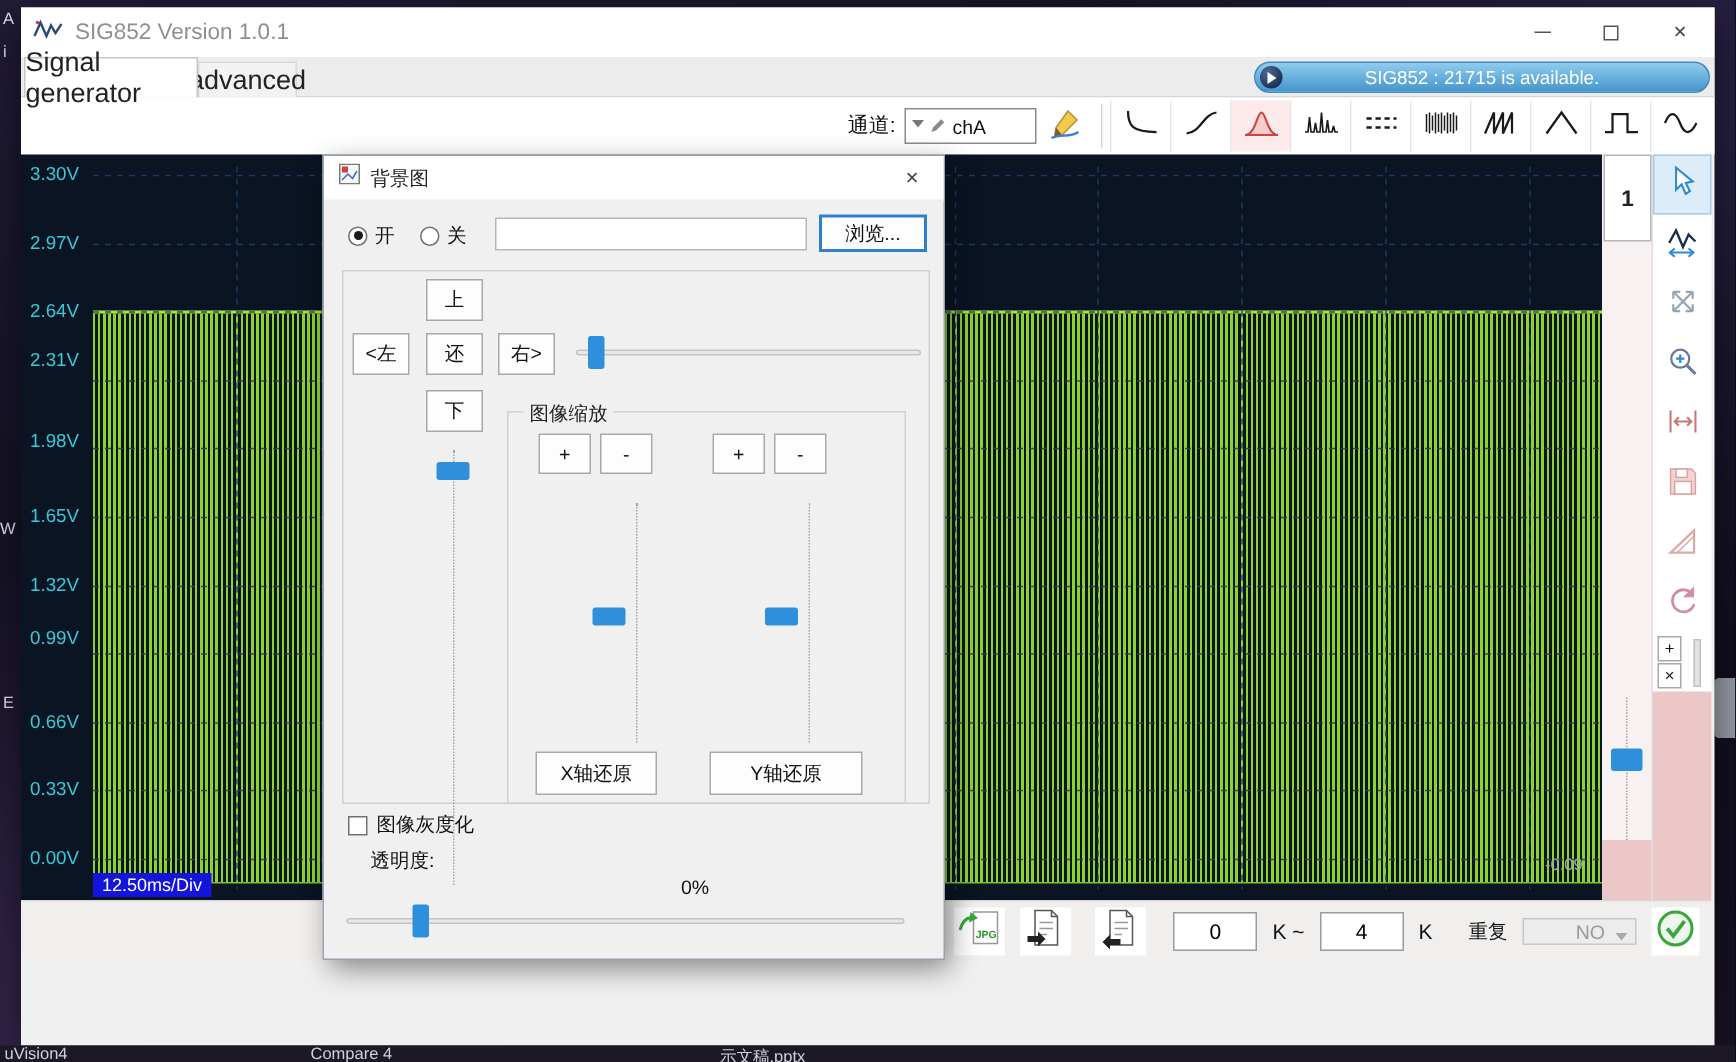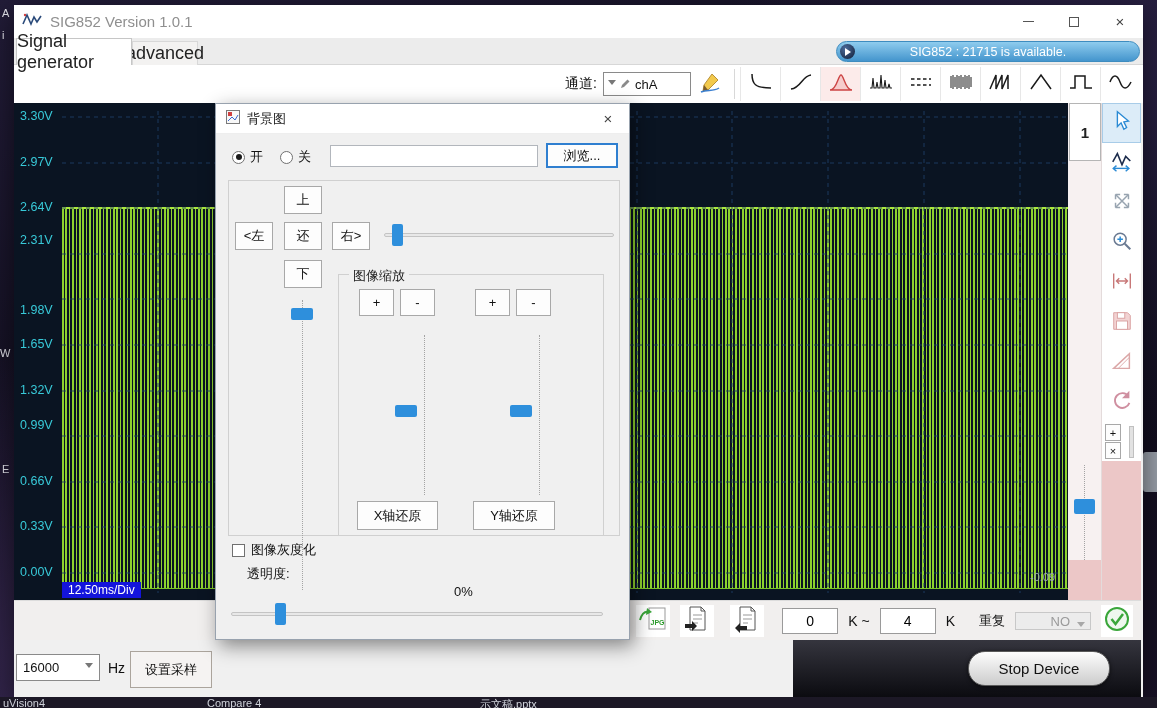--- a/index.html
+++ b/index.html
@@ -224,21 +224,21 @@
           <line x1="623" y1="8" x2="623" y2="490"></line>
           <line x1="718" y1="8" x2="718" y2="490"></line>
           <line x1="814" y1="8" x2="814" y2="490"></line>
           <line x1="910" y1="8" x2="910" y2="490"></line>
           <line x1="1006" y1="8" x2="1006" y2="490"></line>
       </svg>
       <span class="ylab" style="top:6px">3.30V</span>
       <span class="ylab" style="top:52px">2.97V</span>
       <span class="ylab" style="top:97px">2.64V</span>
       <span class="ylab" style="top:130px">2.31V</span>
-      <span class="ylab" style="top:200px">1.98V</span>
+      <span class="ylab" style="top:184px">1.98V</span>
       <span class="ylab" style="top:234px">1.65V</span>
       <span class="ylab" style="top:280px">1.32V</span>
       <span class="ylab" style="top:315px">0.99V</span>
       <span class="ylab" style="top:371px">0.66V</span>
       <span class="ylab" style="top:416px">0.33V</span>
       <span class="ylab" style="top:462px">0.00V</span>
       <span class="timebase">12.50ms/Div</span>
       <span class="corner">-0.09</span>
     </div>
 
@@ -346,31 +346,20 @@
         </div>
         <div class="icon-btn" style="width:32px;height:32px">
           <span><svg width="30" height="30" viewBox="0 0 30 30">
                 <circle cx="15" cy="15" r="11" fill="#eef7ee" stroke="#3aa63a" stroke-width="2"></circle>
                 <path d="M9.5 15 L13.5 20 L21 10" stroke="#3aa63a" stroke-width="2.5" fill="none"></path>
               </svg></span>
         </div>
       </div>
     </div>
 
-    <div class="samplebar">
-      <div class="rate-combo">
-        <span>16000</span>
-        <span class="caret"></span>
-      </div>
-      <span class="lbl abs" style="left:94px;top:20px;font-size:14px">Hz</span>
-      <div class="set-btn">设置采样</div>
-      <div class="dark-panel">
-        <div class="stop-btn">Stop Device</div>
-      </div>
-    </div>
   </div>
 
   <div class="dialog">
     <div class="dlg-title">
       <span><svg width="14" height="14" viewBox="0 0 14 14">
             <rect x="0.5" y="0.5" width="13" height="13" fill="#f8f8f8" stroke="#7a7a7a"></rect>
             <rect x="2" y="2" width="4" height="4" fill="#d04040"></rect>
             <path d="M2 11 L6 7 L9 10 L12 5" stroke="#3a6ad0" fill="none"></path>
           </svg></span>
       <span class="t">背景图</span>
@@ -413,21 +402,21 @@
       <div class="btn abs" style="left:177px;top:14px;width:35px;height:27px">-</div>
       <div class="abs" style="left:55px;top:58px;width:36px;height:166px">
         <div class="ticks-v" style="left:30px;top:2px;height:160px"></div>
         <div class="thumb-vs" style="left:1px;top:72px"></div>
       </div>
       <div class="abs" style="left:170px;top:58px;width:36px;height:166px">
         <div class="ticks-v" style="left:30px;top:2px;height:160px"></div>
         <div class="thumb-vs" style="left:1px;top:72px"></div>
       </div>
       <div class="btn abs" style="left:18px;top:226px;width:81px;height:29px">X轴还原</div>
-      <div class="btn abs" style="left:134px;top:226px;width:82px;height:29px">Y轴还原</div>
+      <div class="btn abs" style="left:134px;top:226px;width:102px;height:29px">Y轴还原</div>
     </div>
 
     <label class="abs" style="left:16px;top:437px;display:flex;gap:6px;align-items:center">
       <span class="cb"></span>
       <span class="lbl">图像灰度化</span>
     </label>
     <span class="lbl abs" style="left:31px;top:461px">透明度:</span>
     <span class="lbl abs" style="left:238px;top:480px">0%</span>
     <div class="abs" style="left:15px;top:497px;width:372px;height:26px">
       <div class="track-h" style="left:0;right:0;top:11px"></div>

